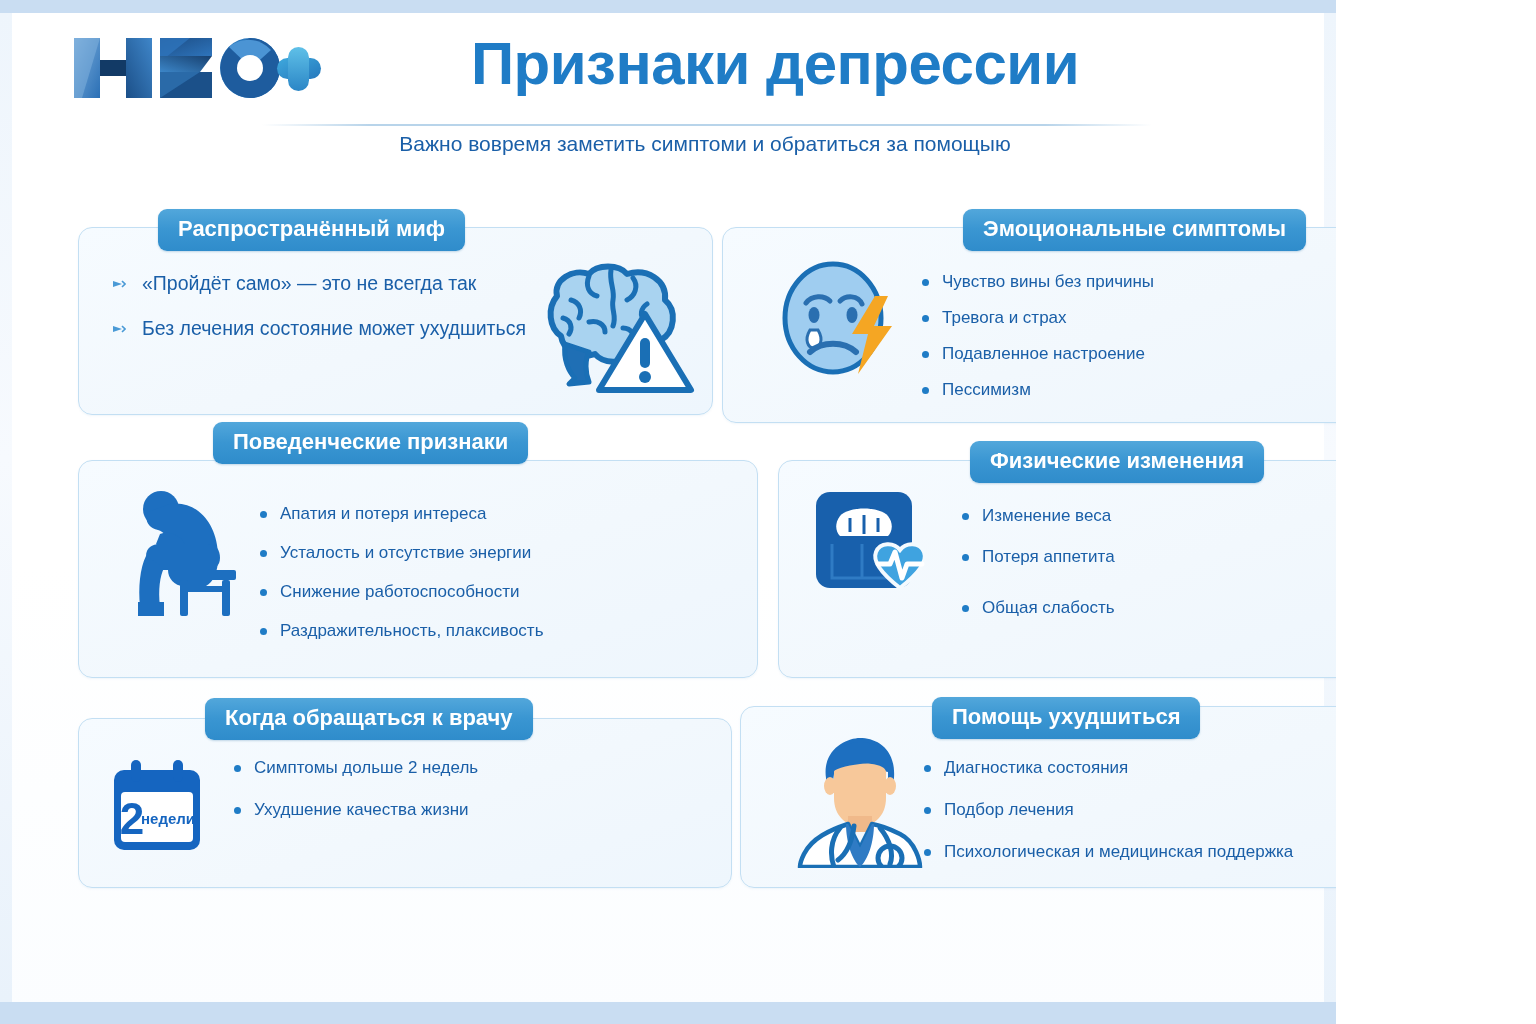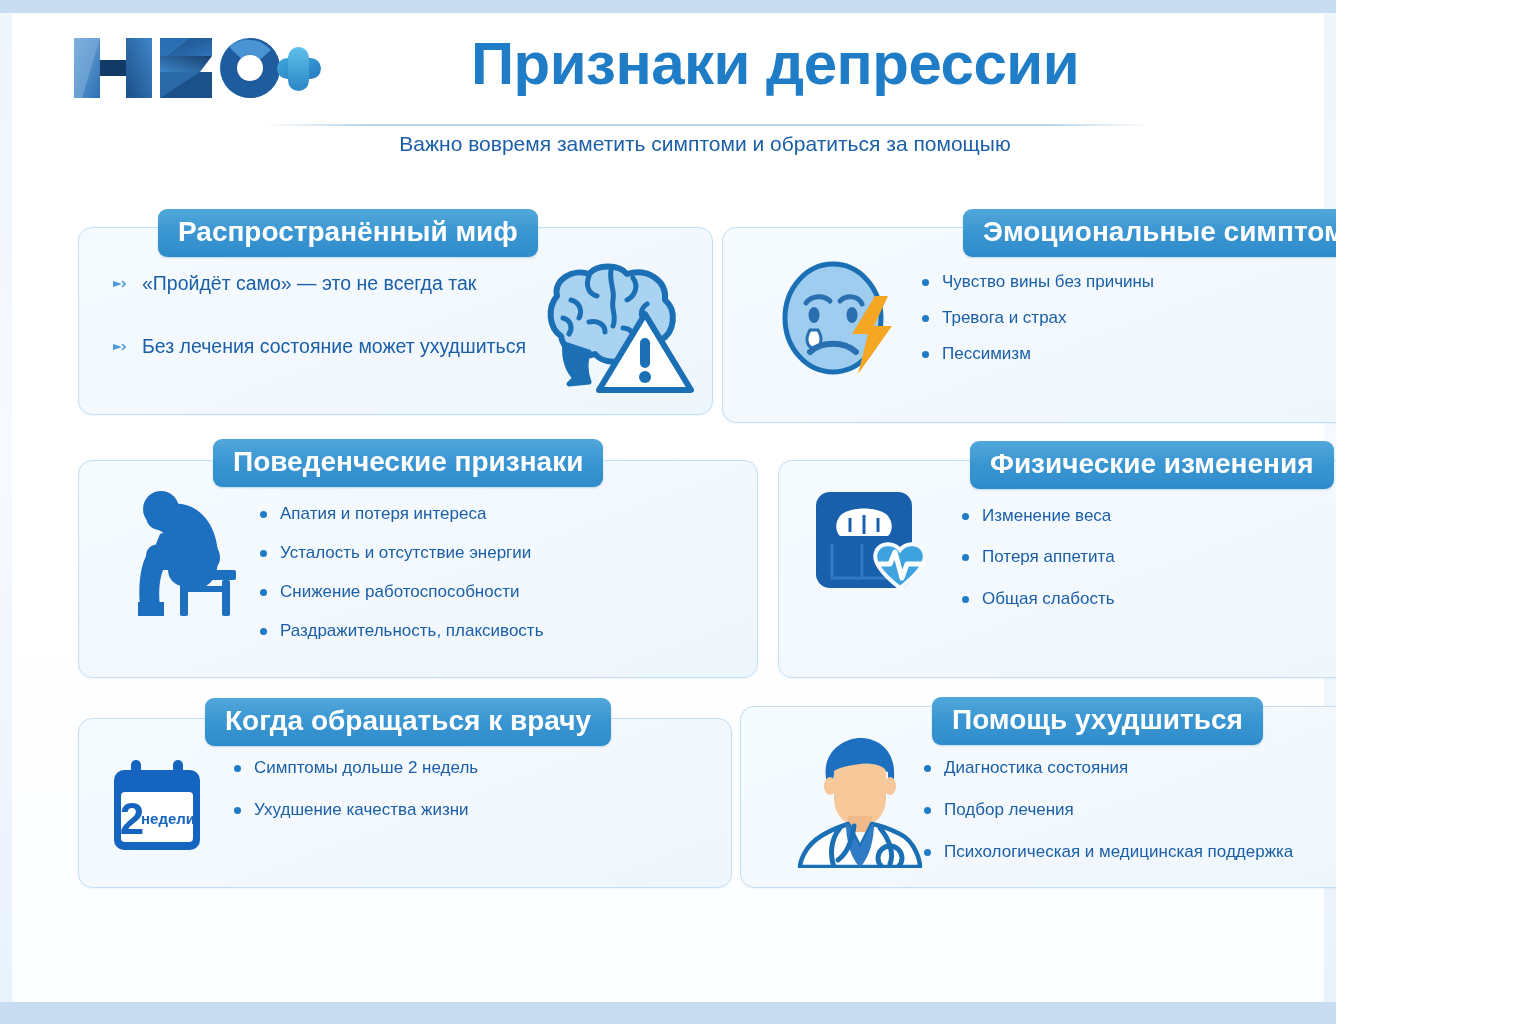--- a/index.html
+++ b/index.html
@@ -88,21 +88,21 @@
     border-radius: 14px;
     box-shadow: 0 1px 2px rgba(120,170,210,0.10);
     box-sizing: border-box;
   }
   .badge {
     position: absolute;
     display: inline-block;
     padding: 7px 20px 9px 20px;
     background: linear-gradient(180deg, #52a7db 0%, #3a96d2 48%, #2f8ccb 100%);
     color: #ffffff;
-    font-size: 28px;
+    font-size: 22px;
     font-weight: bold;
     border-radius: 9px;
     white-space: nowrap;
     box-shadow: 0 1px 2px rgba(40,110,165,0.25);
     z-index: 4;
   }
   .bullets {
     position: absolute;
     list-style: none;
     margin: 0;
@@ -210,21 +210,21 @@
     </svg>
   </div>
 
   <div class="title">Признаки депрессии</div>
   <div class="title-rule"></div>
   <div class="subtitle">Важно вовремя заметить симптоми и обратиться за помощыю</div>
 
   <div class="card" style="left:78px; top:227px; width:635px; height:188px;"></div>
   <div class="badge" style="left:158px; top:209px;">Распространённый миф</div>
   <ul class="bullets arrows sp-40" style="left:112px; top:272px;">
-    <li style="margin-bottom:40px;">
+    <li style="margin-bottom:22px;">
       <span class="arrow">
         <svg width="14" height="14" viewBox="0 0 14 14">
             <path d="M1 4 L10 7 L1 10 Z" fill="#4a9ad6"></path>
             <path d="M10 4 L13 7 L10 10" fill="none" stroke="#4a9ad6" stroke-width="1.6"></path>
           </svg>
       </span>
       <span>«Пройдёт само» — это не всегда так</span>
     </li>
     <li>
       <span class="arrow">
@@ -266,40 +266,44 @@
   <div class="badge" style="left:963px; top:209px;">Эмоциональные симптомы</div>
   <ul class="bullets" style="left:920px; top:272px;">
     <li style="margin-bottom:16px;">
       <span class="dot"></span>
       <span>Чувство вины без причины</span>
     </li>
     <li style="margin-bottom:16px;">
       <span class="dot"></span>
       <span>Тревога и страх</span>
     </li>
+    <li style="margin-bottom:16px;">
+      <span class="dot"></span>
+      <span>Подавленное настроение</span>
+    </li>
     <li>
       <span class="dot"></span>
       <span>Пессимизм</span>
     </li>
   </ul>
   <div class="icon-wrap" style="left:780px; top:256px;">
     <svg width="120" height="125" viewBox="0 0 120 125">
       <ellipse cx="53" cy="62" rx="48" ry="54" fill="#9fcdf0" stroke="#1a6fb5" stroke-width="5"></ellipse>
       <path d="M26 47 C32 39 44 39 50 45" fill="none" stroke="#2a6fb0" stroke-width="5" stroke-linecap="round"></path>
       <path d="M60 45 C66 39 78 39 82 48" fill="none" stroke="#2a6fb0" stroke-width="5" stroke-linecap="round"></path>
       <ellipse cx="34" cy="59" rx="5.5" ry="8" fill="#2a6fb0"></ellipse>
       <ellipse cx="72" cy="59" rx="5.5" ry="8" fill="#2a6fb0"></ellipse>
       <path d="M30 74 C24 84 28 92 34 92 C40 92 44 84 38 74 Z" fill="#ffffff" stroke="#2a6fb0" stroke-width="3"></path>
       <path d="M30 96 C42 85 64 85 76 96" fill="none" stroke="#2a6fb0" stroke-width="6" stroke-linecap="round"></path>
       <path d="M95 40 L72 78 L88 78 L78 118 L112 70 L94 70 L108 40 Z" fill="#f5a623"></path>
     </svg>
   </div>
 
   <div class="card" style="left:78px; top:460px; width:680px; height:218px;"></div>
-  <div class="badge" style="left:213px; top:439px;">Поведенческие признаки</div>
+  <div class="badge" style="left:213px; top:422px;">Поведенческие признаки</div>
   <ul class="bullets" style="left:258px; top:504px;">
     <li style="margin-bottom:19px;">
       <span class="dot"></span>
       <span>Апатия и потеря интереса</span>
     </li>
     <li style="margin-bottom:19px;">
       <span class="dot"></span>
       <span>Усталость и отсутствие энергии</span>
     </li>
     <li style="margin-bottom:19px;">
@@ -338,21 +342,21 @@
     </svg>
   </div>
 
   <div class="card" style="left:778px; top:460px; width:654px; height:218px;"></div>
   <div class="badge" style="left:970px; top:441px;">Физические изменения</div>
   <ul class="bullets" style="left:960px; top:506px;">
     <li style="margin-bottom:21px;">
       <span class="dot"></span>
       <span>Изменение веса</span>
     </li>
-    <li style="margin-bottom:22px;">
+    <li style="margin-bottom:31px;">
       <span class="dot"></span>
       <span>Потеря аппетита</span>
     </li>
     <li>
       <span class="dot"></span>
       <span>Общая слабость</span>
     </li>
   </ul>
   <div class="icon-wrap" style="left:812px; top:488px;">
     <svg width="130" height="122" viewBox="0 0 130 122">

